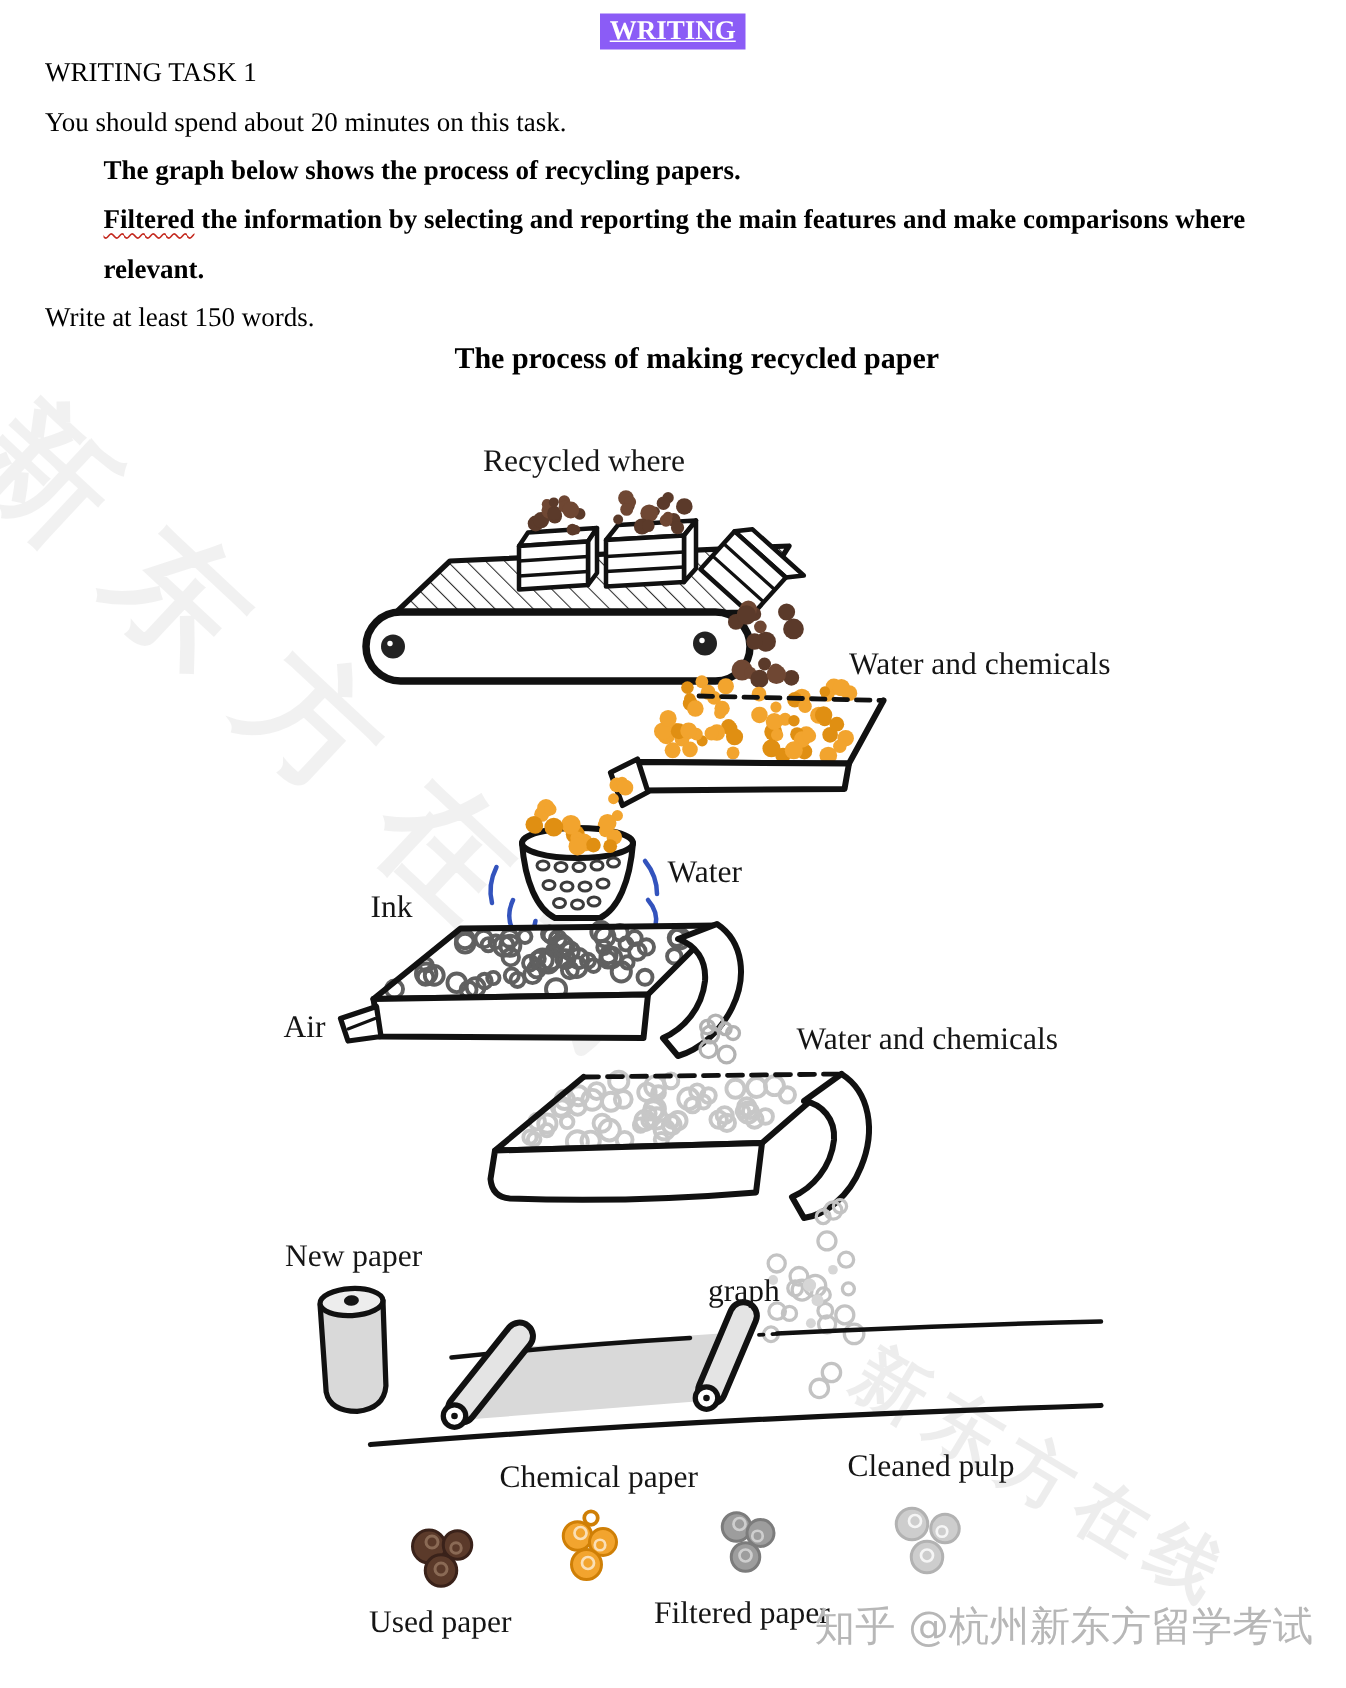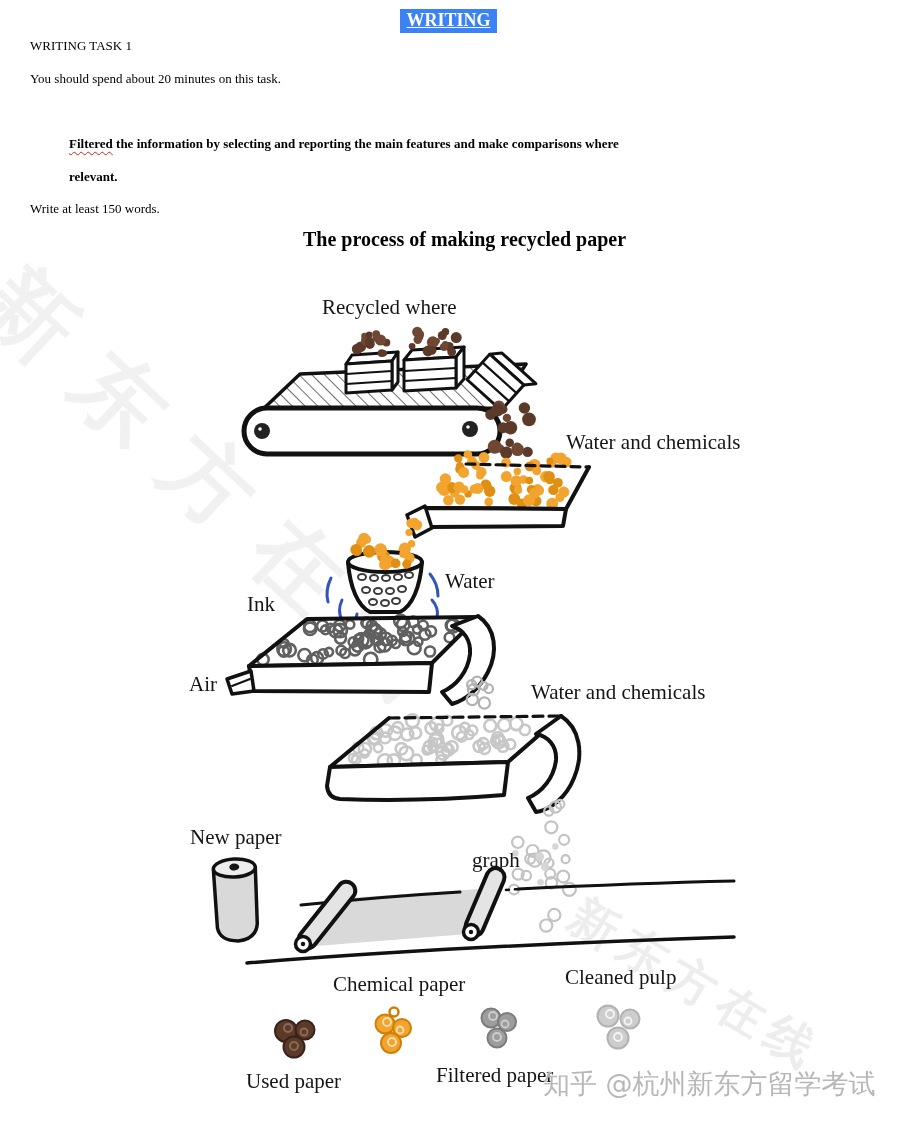--- a/index.html
+++ b/index.html
@@ -1,23 +1,23 @@
 <!DOCTYPE html>
 <html><head>
 <meta charset="utf-8">
 <style>
   html,body{margin:0;padding:0;background:#ffffff;}
   #page{position:relative;width:897px;height:1125px;background:#fff;overflow:hidden;
         font-family:"Liberation Serif",serif;color:#000;}
   
   .center-row{position:absolute;left:0;width:897px;text-align:center;}
   #hdr-title-wrap{top:9px;z-index:2;}
-  #hdr-title{display:inline-block;background:#3b82f6;color:#fff;font-weight:bold;
+  #hdr-title{display:inline-block;background:#8b5cf6;color:#fff;font-weight:bold;
              font-size:18px;padding:1px 6px 2px 6px;text-decoration:underline;}
-  .tline{position:absolute;font-size:13px;white-space:nowrap;z-index:2;}
+  .tline{position:absolute;font-size:18px;white-space:nowrap;z-index:2;}
   .bold{font-weight:bold;}
   .sqg{text-decoration:underline wavy #c4281e;text-decoration-thickness:1.4px;text-underline-offset:3px;}
   #diagram-title{top:228px;font-weight:bold;font-size:20px;z-index:2;padding-left:16px;}
   
   .lbl{position:absolute;font-size:21px;white-space:nowrap;z-index:3;color:#151515;}
   
   .wm{position:absolute;white-space:nowrap;font-family:"DejaVu Sans",sans-serif;
       font-weight:bold;transform-origin:0 0;z-index:0;pointer-events:none;}
   #wm-big{left:38px;top:242px;font-size:88px;letter-spacing:34px;color:rgba(0,0,0,0.055);
           transform:rotate(43deg);}
@@ -33,20 +33,21 @@
 <div id="page">
 
   <div class="wm" id="wm-big">新东方在线</div>
   <div class="wm" id="wm-small">新东方在线</div>
 
   <div class="center-row" id="hdr-title-wrap">
     <span id="hdr-title">WRITING</span>
   </div>
   <div class="tline" style="left:30px;top:38px">WRITING TASK 1</div>
   <div class="tline" style="left:30px;top:71px">You should spend about 20 minutes on this task.</div>
+  <div class="tline bold" style="left:69px;top:103px">The graph below shows the process of recycling papers.</div>
   <div class="tline bold" style="left:69px;top:136px"><span class="sqg">Filtered</span><span> the information by selecting and reporting the main features and make comparisons where</span></div>
   <div class="tline bold" style="left:69px;top:169px">relevant.</div>
   <div class="tline" style="left:30px;top:201px">Write at least 150 words.</div>
   <div class="center-row" id="diagram-title">The process of making recycled paper</div>
 
   <svg id="art" width="897" height="1125" viewBox="0 0 897 1125" stroke-linejoin="round" stroke-linecap="round">
     <defs>
       <pattern id="hatch" width="9" height="9" patternUnits="userSpaceOnUse" patternTransform="rotate(-45)">
         <line x1="0" y1="0" x2="0" y2="9" stroke="#2c2c2c" stroke-width="1.4"></line>
       </pattern>

